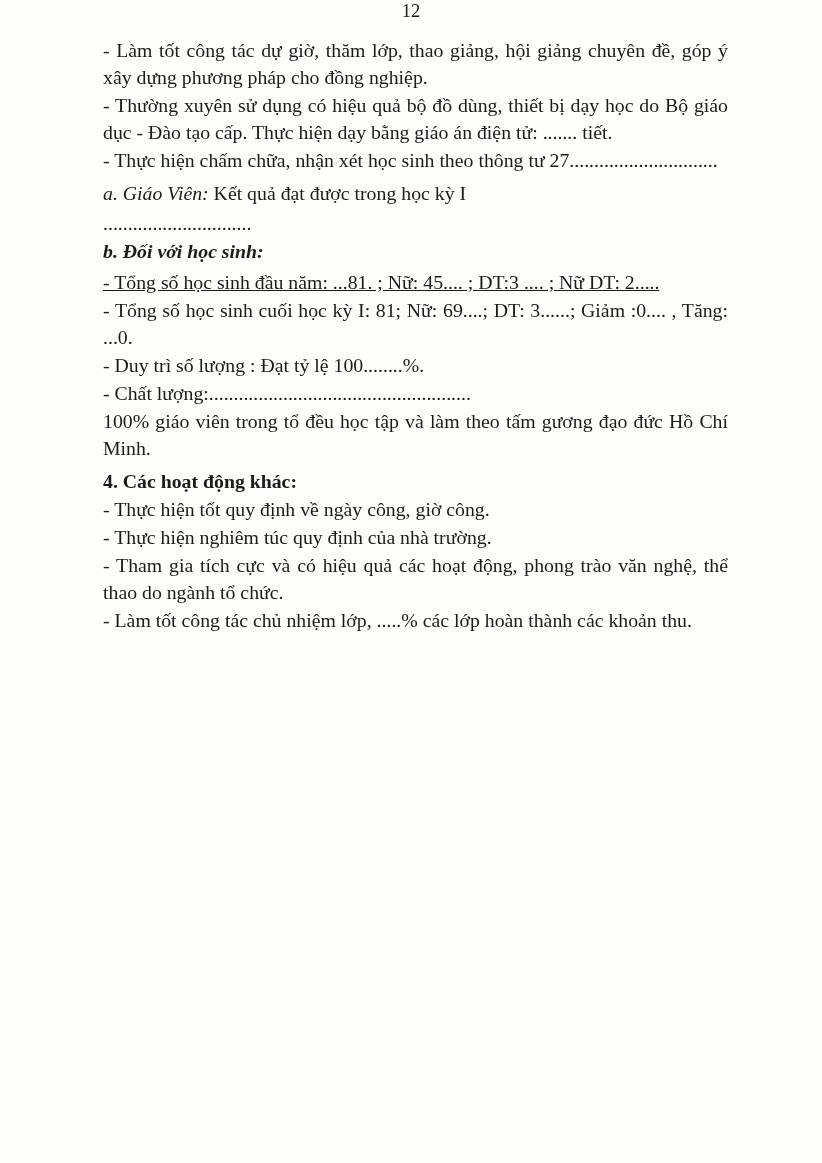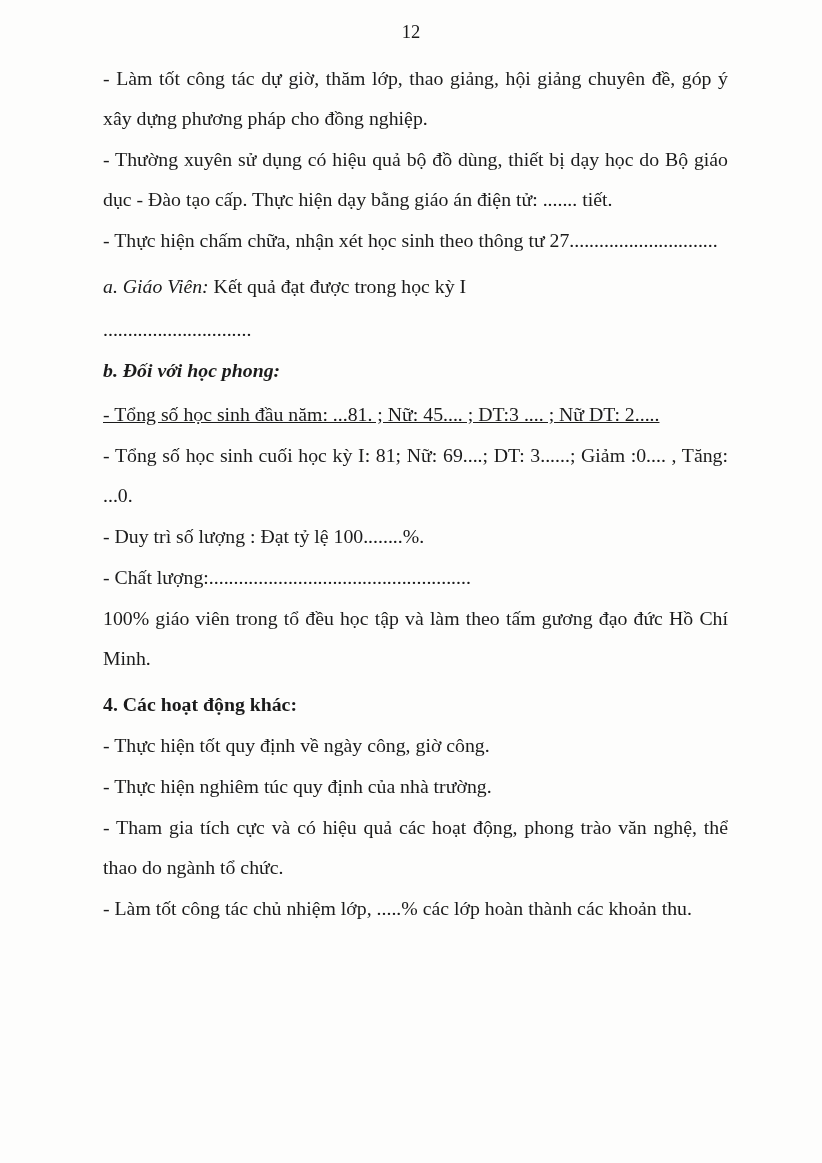--- a/index.html
+++ b/index.html
@@ -11,33 +11,32 @@
     position: relative;
     width: 822px;
     height: 1163px;
     background: #fdfdfc;
     overflow: hidden;
     color: #1b1b1b;
     font-family: "Liberation Serif", "DejaVu Serif", serif;
     box-sizing: border-box;
   }
   .page-number {
-    padding-top: 21px;
     text-align: center;
     font-size: 18.5px;
     line-height: 22px;
   }
   .content {
     margin: 15px 94px 0 103px;
     width: 625px;
     font-size: 19.8px;
   }
   .content p {
     margin: 0;
-    line-height: 40px;
+    line-height: 27px;
     text-align: justify;
   }
   
   .mt1 { margin-top: 1px !important; }
   .mt3 { margin-top: 3px !important; }
   .mt4 { margin-top: 4px !important; text-decoration: underline; }
   .mt6 { margin-top: 6px !important; }
   .mt8 { margin-top: 8px !important; }
   
   .bold { font-weight: bold; }
@@ -59,21 +58,21 @@
     <p class="mt1">- Thường xuyên sử dụng có hiệu quả bộ đồ dùng, thiết bị dạy học do Bộ giáo dục - Đào tạo cấp. Thực hiện dạy bằng giáo án điện tử: ....... tiết.</p>
 
 
 
     <p class="mt1 one-line">- Thực hiện chấm chữa, nhận xét học sinh theo thông tư 27..............................</p>
 
     <p class="mt6 one-line"><span class="lead-label">a. Giáo Viên:</span><span> Kết quả đạt được trong học kỳ I</span></p>
 
     <p class="mt3 one-line">..............................</p>
 
-    <p class="mt1 bold-italic one-line">b. Đối với học phong:</p>
+    <p class="mt1 bold-italic one-line">b. Đối với học sinh:</p>
 
     <p class="mt4 one-line">- Tổng số học sinh đầu năm: ...81. ; Nữ: 45.... ; DT:3 .... ; Nữ DT: 2.....</p>
 
     <p class="mt1">- Tổng số học sinh cuối học kỳ I: 81; Nữ: 69....; DT: 3......; Giảm :0.... , Tăng: ...0.</p>
 
     <p class="mt1 one-line">- Duy trì số lượng : Đạt tỷ lệ 100........%.</p>
 
     <p class="mt1 one-line">- Chất lượng:.....................................................</p>
 
 

